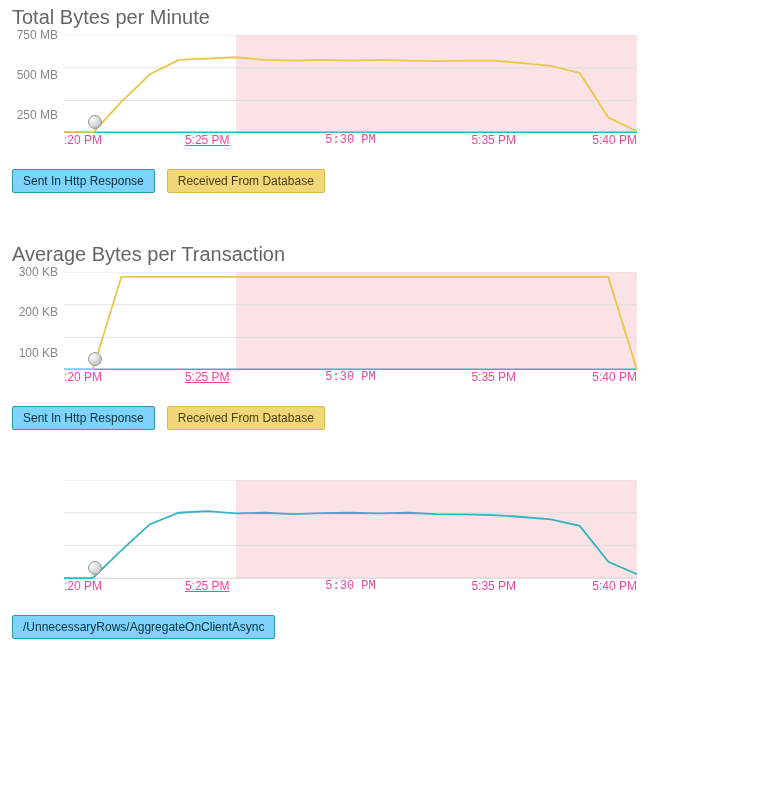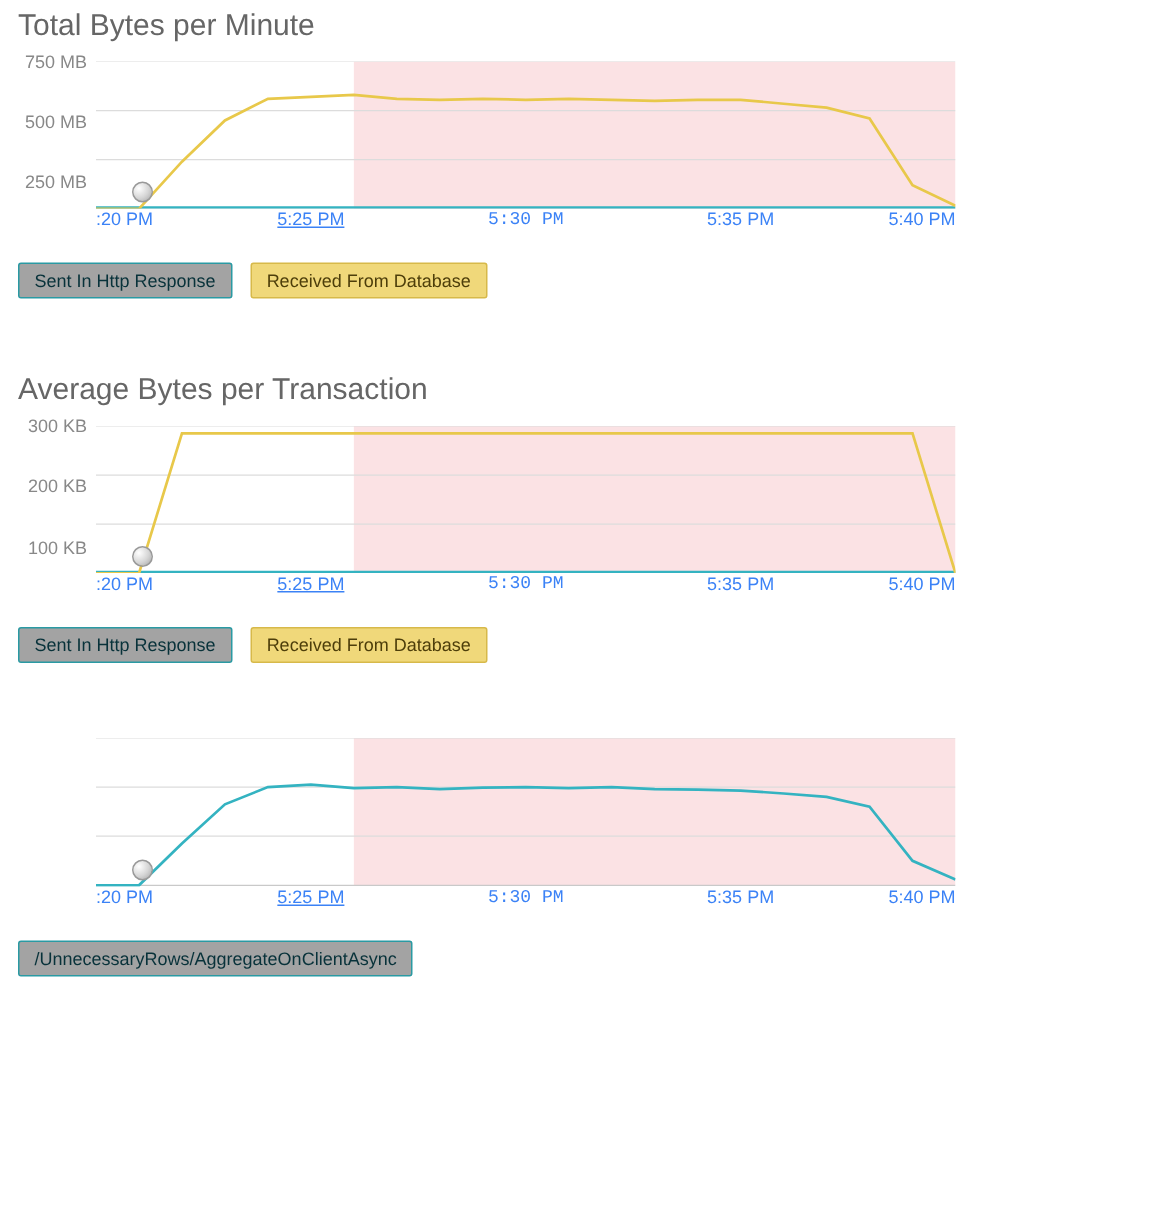--- a/index.html
+++ b/index.html
@@ -18,21 +18,20 @@
     margin-bottom: 50px;
   }
   .chart-title {
     font-size: 20px;
     font-weight: 400;
     color: #666;
     margin: 0 0 6px 6px;
   }
   .chart-inner {
     position: relative;
-    margin-top: 12px;
   }
   .ylabels {
     position: absolute;
     left: 0;
     top: 0;
     height: 120px;
     width: 58px;
     font-size: 12px;
     color: #888;
   }
@@ -81,40 +80,40 @@
     border-radius: 50%;
     background: radial-gradient(circle at 30% 30%, #fff, #d5d5d5 55%, #a4a4a4);
     border: 1px solid #999;
   }
   .xticks {
     position: relative;
     margin-left: 58px;
     margin-right: 8px;
     height: 18px;
     font-size: 12px;
-    color: #3b82f6;
+    color: #ec4899;
   }
   .xtick-0   { position:absolute; left:0; }
   .xtick-25  { position:absolute; left:25%; transform:translateX(-50%);text-decoration:underline; }
   .xtick-50  { position:absolute; left:50%; transform:translateX(-50%);font-family:Liberation Mono, monospace; }
   .xtick-75  { position:absolute; left:75%; transform:translateX(-50%); }
   .xtick-100 { position:absolute; right:0; }
   .legend {
     margin: 18px 0 0 6px;
     display: flex;
     gap: 12px;
   }
   .legend-chip {
     font-size: 12px;
     color: #264b52;
     padding: 4px 10px;
     border-radius: 2px;
   }
   .chip-teal {
-    background: #a3a3a3;
+    background: #7dd3fc;
     border: 1px solid #2a9aa3;
     color: #08323a;
   }
   .chip-yellow {
     background: #f0d87a;
     border: 1px solid #d7b94a;
     color: #4d3e0a;
     text-align: right;
   }
 </style>

